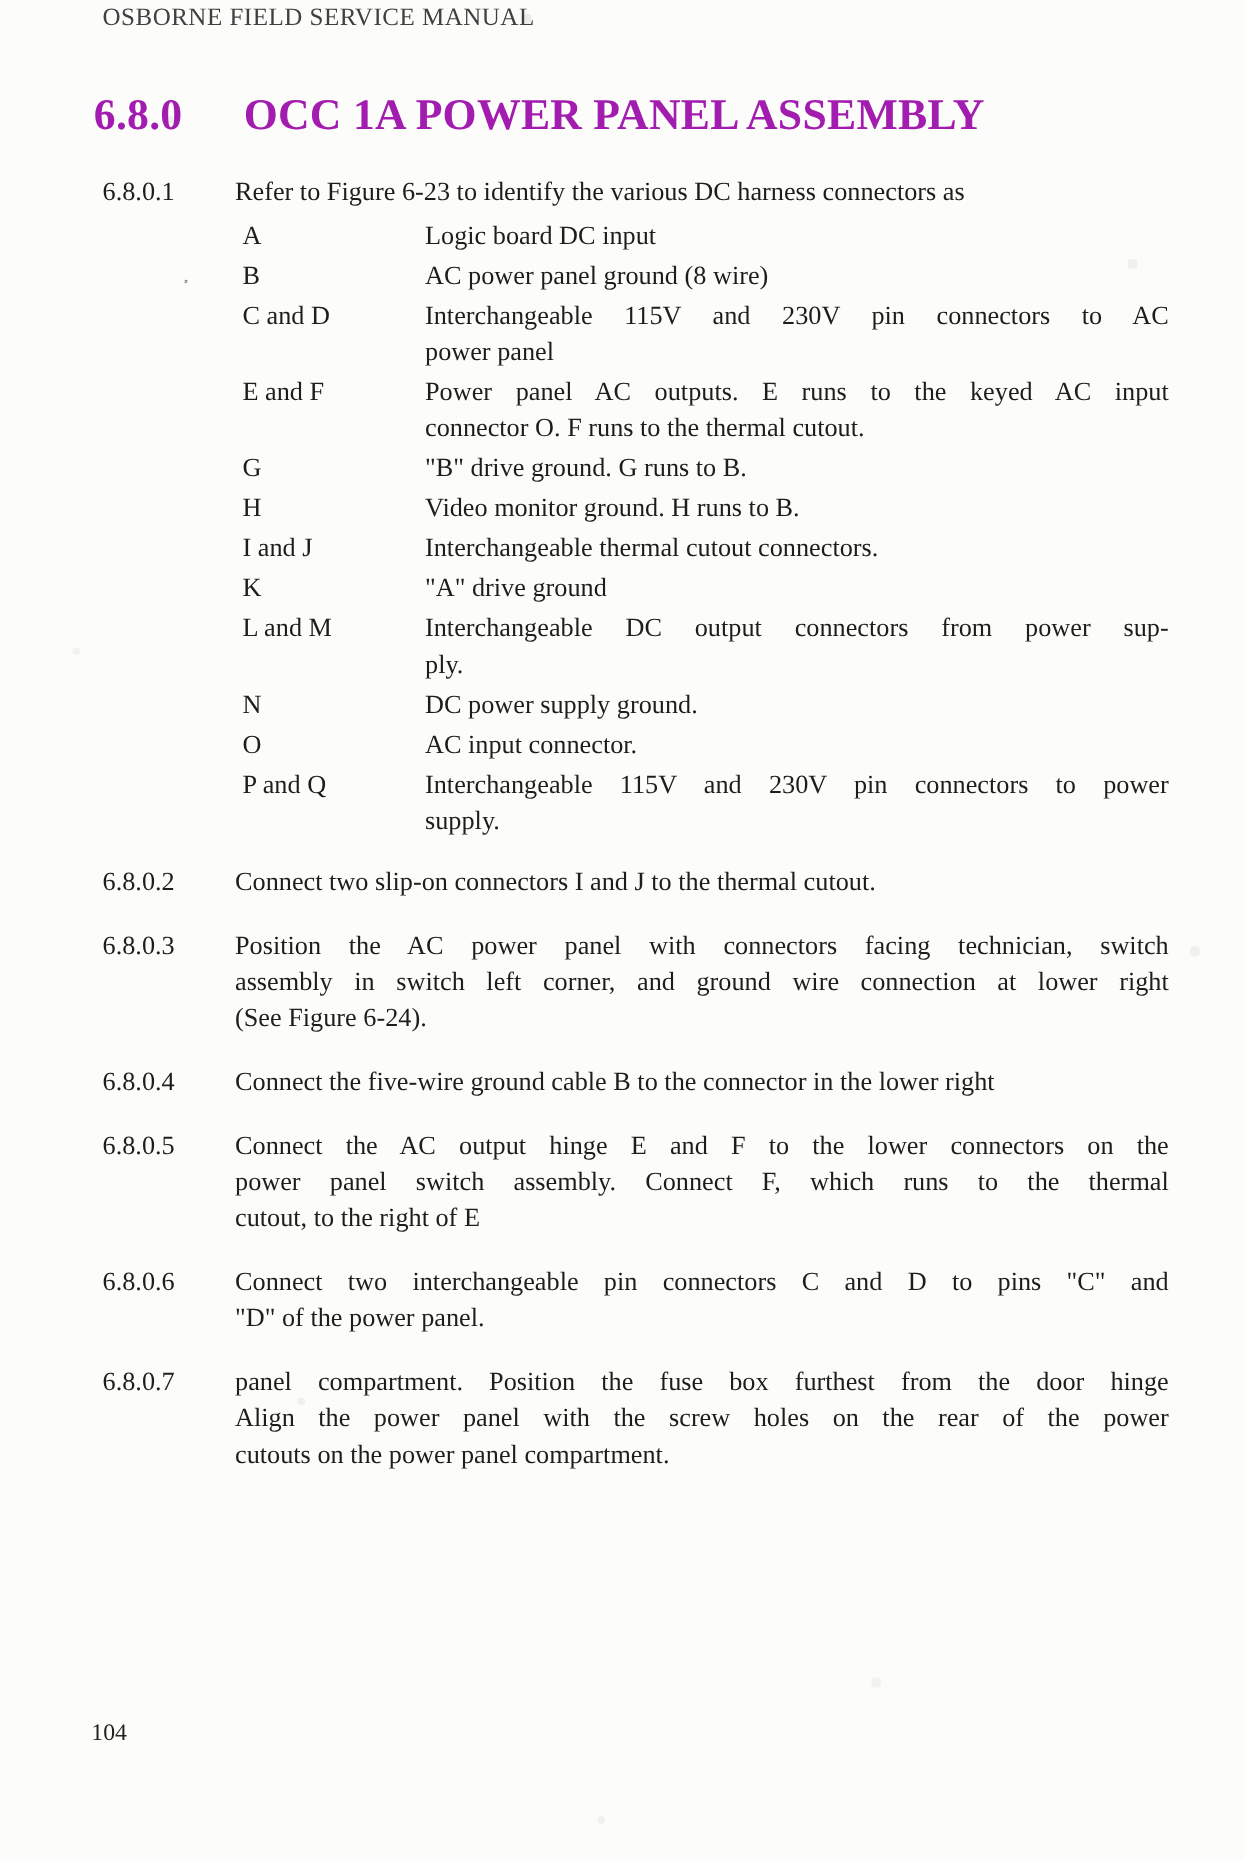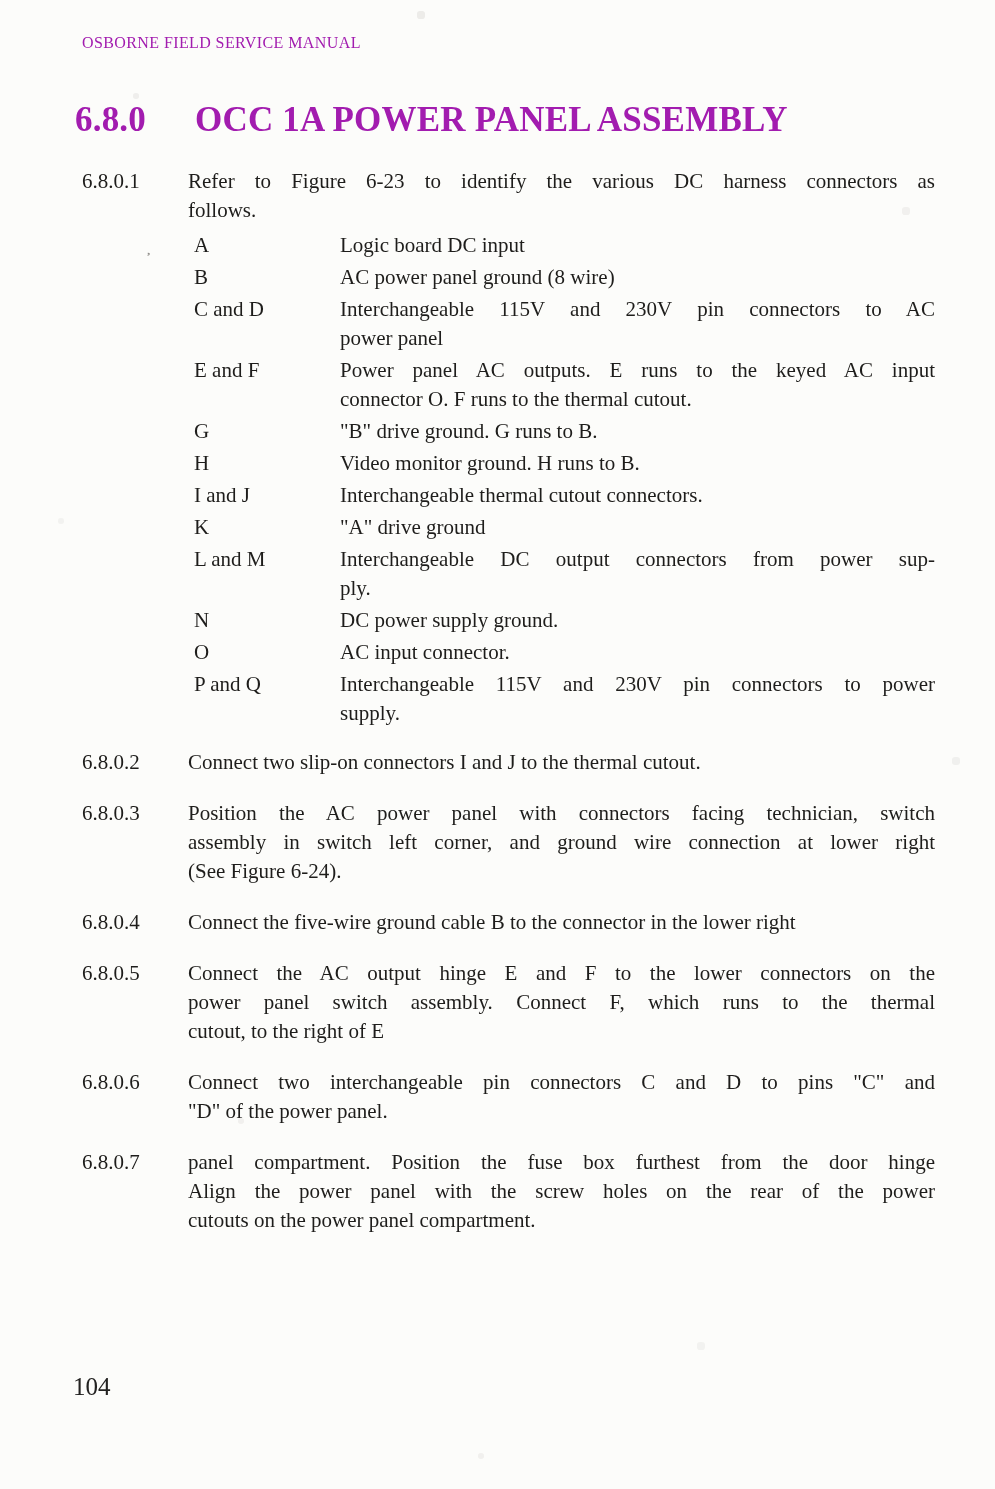--- a/index.html
+++ b/index.html
@@ -9,24 +9,23 @@
     position: relative;
     overflow: hidden;
     font-family: "Liberation Serif", "DejaVu Serif", serif;
     font-size: 21px;
     line-height: 29px;
     color: #1e1d1b;
   }
   .page { padding: 0 60px 0 82px; position: relative; }
 
   .page-header {
-    margin-top: 28px;
-    font-size: 16px;
+    font-size: 20px;
     letter-spacing: 0.4px;
-    color: #a21caf;
+    color: #404040;
   }
 
   .section-heading {
     margin-top: 40px;
     display: grid;
     grid-template-columns: 113px 1fr;
     font-size: 35px;
     line-height: 46px;
     font-weight: bold;
     letter-spacing: 0.2px;
@@ -51,21 +50,21 @@
   .defrow {
     display: grid;
     grid-template-columns: 152px 1fr;
     margin-bottom: 3px;
   }
   .defrow .term { padding-left: 6px; white-space: nowrap; }
 
   .page-number {
     position: absolute;
     left: 73px; top: 1372px;
-    font-size: 25px;
+    font-size: 19px;
     color: #232221;
   }
 
   .scan-artifact {
     position: absolute;
     left: 146px; top: 214px;
     font-size: 11px;
     letter-spacing: -2px;
     color: #8f8d89;
     transform: rotate(8deg);
@@ -99,21 +98,20 @@
     <span class="num">6.8.0</span>
     <span class="title">OCC 1A POWER PANEL ASSEMBLY</span>
   </div>
 
   <span class="scan-artifact">’’</span>
 
   <div class="para intro">
     <span class="num">6.8.0.1</span>
     <div class="body">
         <div class="line">Refer to Figure 6-23 to identify the various DC harness connectors as</div>
-        <div class="line">follows.</div>
       </div>
   </div>
 
   <div class="deflist">
 
       <div class="defrow">
         <span class="term">A</span>
         <div class="desc">
           <div class="line">Logic board DC input</div>
         </div>

